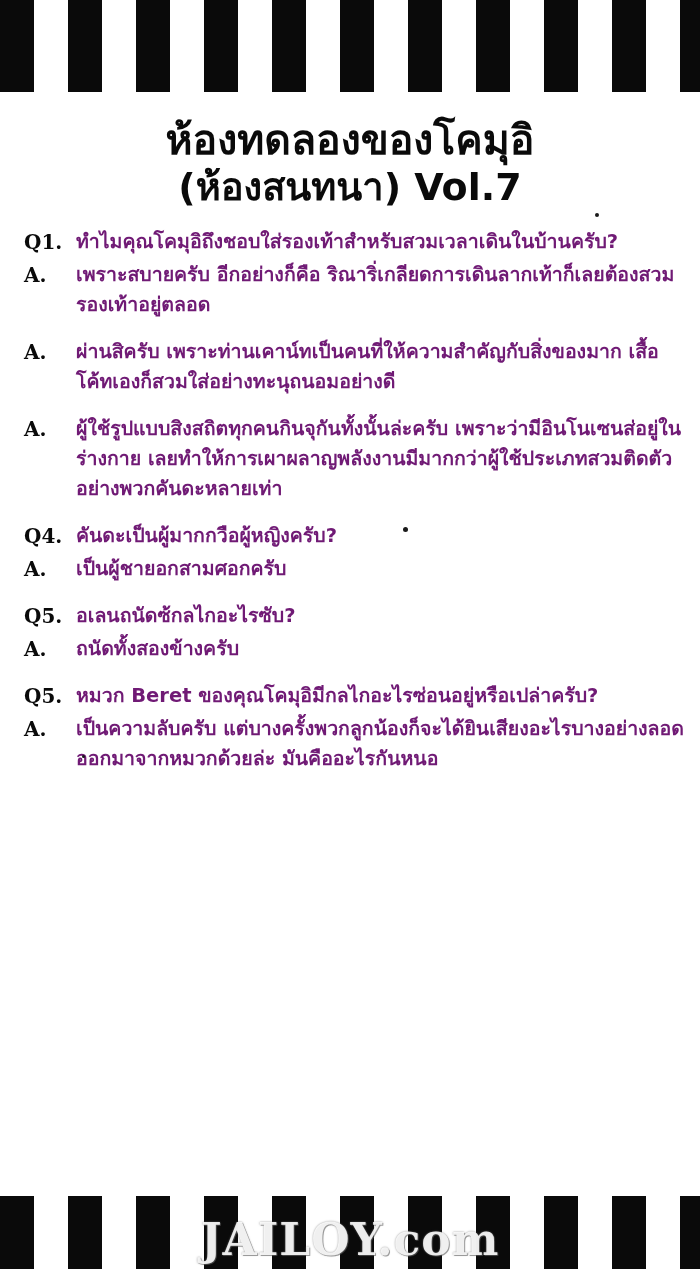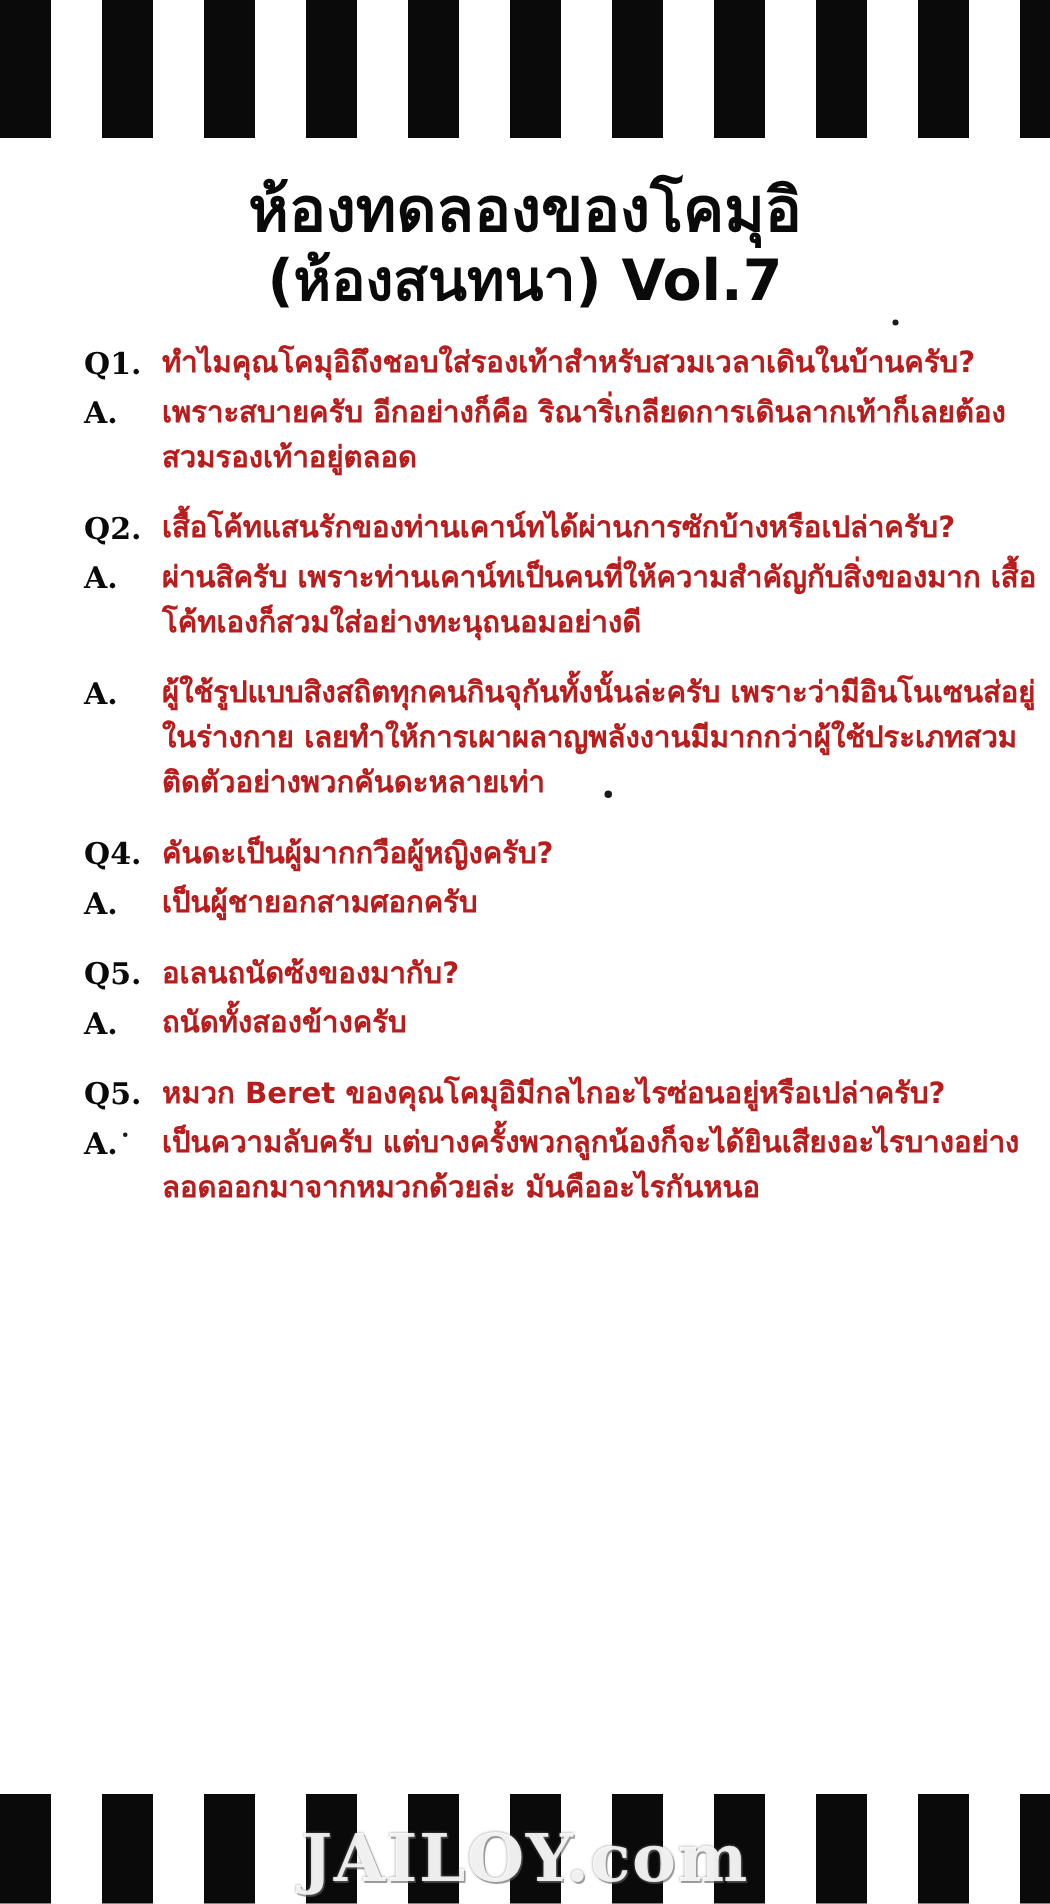--- a/index.html
+++ b/index.html
@@ -64,21 +64,20 @@
     color: #0a0a0a;
     letter-spacing: 0px;
   }
   .title-line.second {
     font-size: 38px;
   }
 
   .qa-list {
     margin-top: 18px;
     padding: 0 5px 0 20px;
-    margin-left: 32px;
   }
 
   .qa-item {
     margin-bottom: 17px;
   }
   .qa-row {
     display: flex;
     align-items: flex-start;
     margin-bottom: 3px;
   }
@@ -95,21 +94,21 @@
   }
   .qa-label.ans {
     font-family: "DejaVu Serif", serif;
   }
   .qa-text {
     flex: 1 1 auto;
     font-family: "DejaVu Sans", sans-serif;
     font-weight: bold;
     font-size: 19.5px;
     line-height: 30px;
-    color: #b91c1c;
+    color: #701a75;
     word-break: break-word;
   }
 
   
   .speck {
     position: absolute;
     background: #1a1a1a;
     border-radius: 50%;
   }
 
@@ -154,24 +153,20 @@
           <div class="qa-text">ทำไมคุณโคมุอิถึงชอบใส่รองเท้าสำหรับสวมเวลาเดินในบ้านครับ?</div>
         </div>
         <div class="qa-row">
           <div class="qa-label ans">A.</div>
           <div class="qa-text">เพราะสบายครับ อีกอย่างก็คือ ริณาริ่เกลียดการเดินลากเท้าก็เลยต้องสวมรองเท้าอยู่ตลอด</div>
         </div>
       </div>
 
       <div class="qa-item">
         <div class="qa-row">
-          <div class="qa-label">Q2.</div>
-          <div class="qa-text">เสื้อโค้ทแสนรักของท่านเคาน์ทได้ผ่านการซักบ้างหรือเปล่าครับ?</div>
-        </div>
-        <div class="qa-row">
           <div class="qa-label ans">A.</div>
           <div class="qa-text">ผ่านสิครับ เพราะท่านเคาน์ทเป็นคนที่ให้ความสำคัญกับสิ่งของมาก เสื้อโค้ทเองก็สวมใส่อย่างทะนุถนอมอย่างดี</div>
         </div>
       </div>
 
       <div class="qa-item">
         <div class="qa-row">
           <div class="qa-label ans">A.</div>
           <div class="qa-text">ผู้ใช้รูปแบบสิงสถิตทุกคนกินจุกันทั้งนั้นล่ะครับ เพราะว่ามีอินโนเซนส่อยู่ในร่างกาย เลยทำให้การเผาผลาญพลังงานมีมากกว่าผู้ใช้ประเภทสวมติดตัวอย่างพวกคันดะหลายเท่า</div>
         </div>
@@ -184,21 +179,21 @@
         </div>
         <div class="qa-row">
           <div class="qa-label ans">A.</div>
           <div class="qa-text">เป็นผู้ชายอกสามศอกครับ</div>
         </div>
       </div>
 
       <div class="qa-item">
         <div class="qa-row">
           <div class="qa-label">Q5.</div>
-          <div class="qa-text">อเลนถนัดซ้งของมากับ?</div>
+          <div class="qa-text">อเลนถนัดซ้กลไกอะไรซับ?</div>
         </div>
         <div class="qa-row">
           <div class="qa-label ans">A.</div>
           <div class="qa-text">ถนัดทั้งสองข้างครับ</div>
         </div>
       </div>
 
       <div class="qa-item">
         <div class="qa-row">
           <div class="qa-label">Q5.</div>

